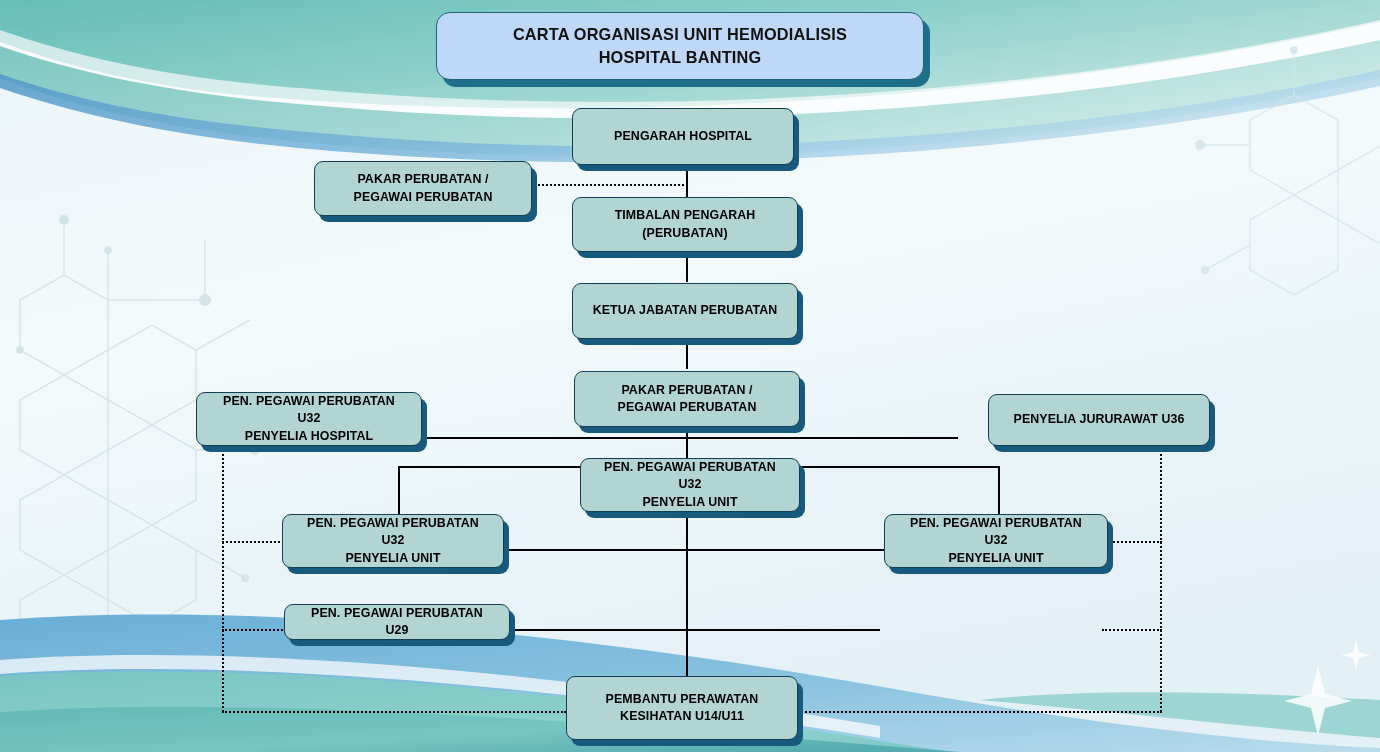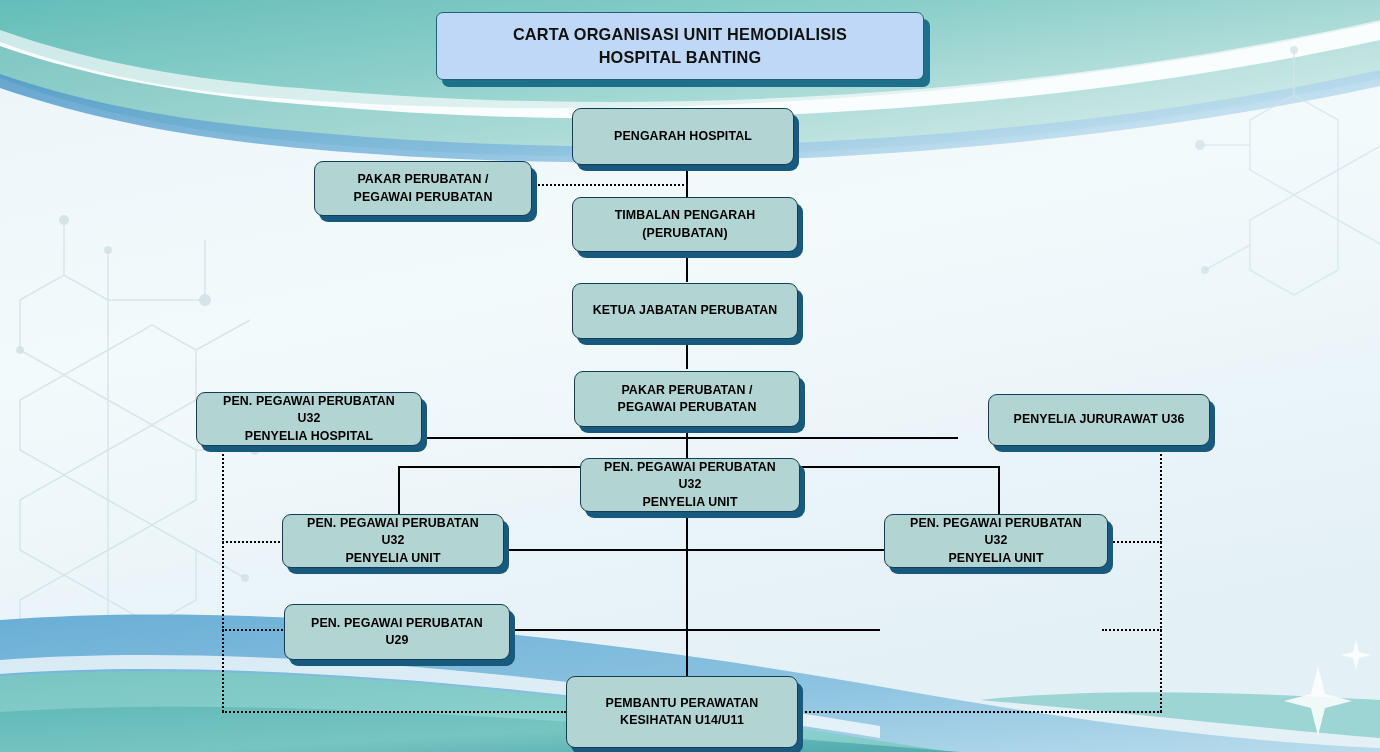--- a/index.html
+++ b/index.html
@@ -33,21 +33,21 @@
   }
   .node span{display:block;white-space:pre-line;}
 
   
   #title-banner{
     position:absolute;
     left:436px;top:12px;width:488px;height:68px;
     box-sizing:border-box;
     background:#bfd8f7;
     border:1.6px solid #1d6277;
-    border-radius:7px;
+    border-radius:14px;
     box-shadow:6px 7px 0 0 #1d6f8a;
     display:flex;align-items:center;justify-content:center;
     text-align:center;
     font-weight:bold;font-size:16.3px;line-height:1.42;
     color:#111;
     letter-spacing:.2px;
     z-index:8;
   }
   #title-banner span{white-space:pre-line;}
 
@@ -245,23 +245,23 @@
   <div class="node" style="left:282px;top:514px;width:222px;height:54px;">
     <span>PEN. PEGAWAI PERUBATAN U32
 PENYELIA UNIT</span>
   </div>
 
   <div class="node" style="left:884px;top:514px;width:224px;height:54px;">
     <span>PEN. PEGAWAI PERUBATAN U32
 PENYELIA UNIT</span>
   </div>
 
-  <div class="node" style="left:284px;top:604px;width:226px;height:56px;">
+  <div class="node" style="left:284px;top:604px;width:226px;height:36px;">
     <span>PEN. PEGAWAI PERUBATAN U29</span>
   </div>
 
 
-  <div class="node" style="left:566px;top:676px;width:232px;height:72px;">
+  <div class="node" style="left:566px;top:676px;width:232px;height:64px;">
     <span>PEMBANTU PERAWATAN
 KESIHATAN U14/U11</span>
   </div>
 
 </div>
 
 </body></html>

